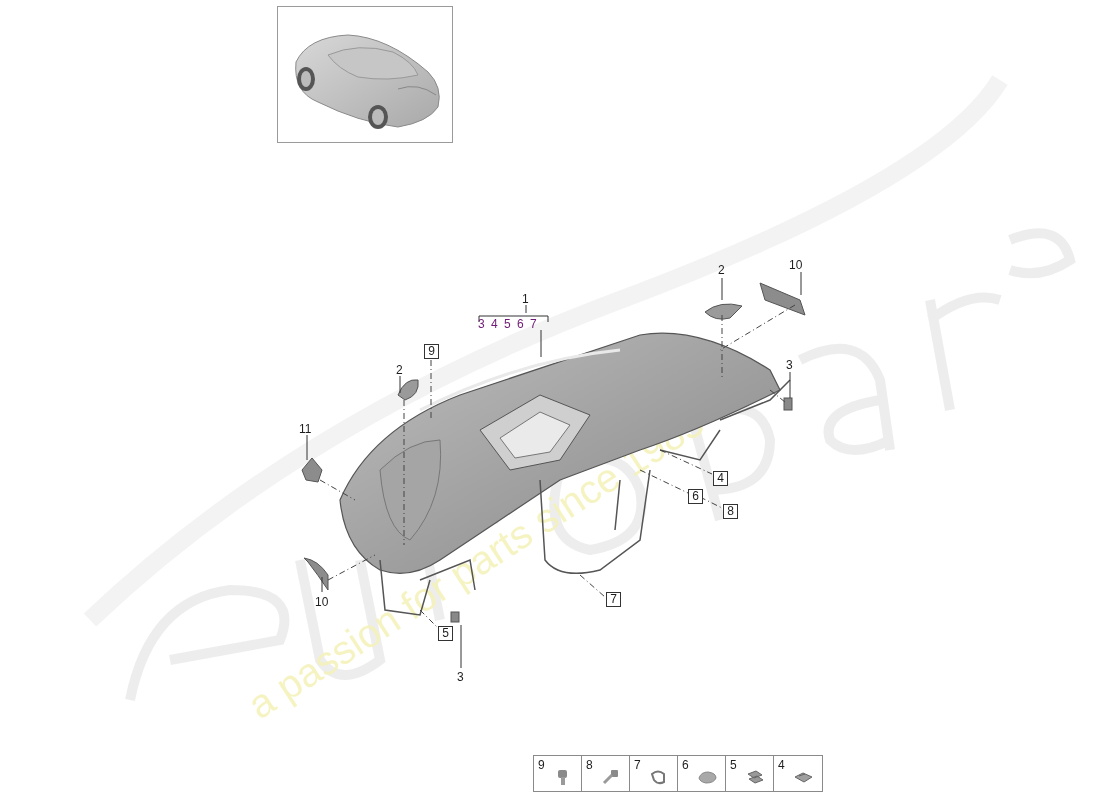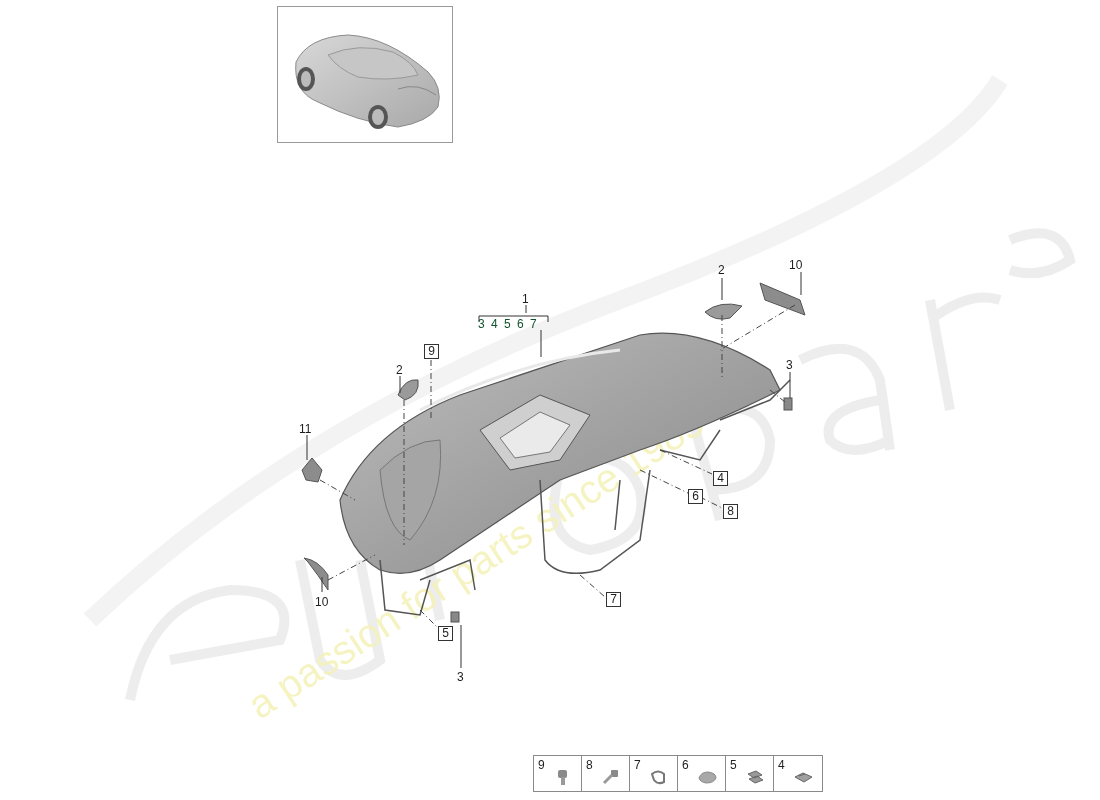--- a/index.html
+++ b/index.html
@@ -16,21 +16,21 @@
   }
   .label {
     position: absolute; font-size: 12px; line-height: 14px; color: #1e1e1e;
     white-space: nowrap;
   }
   .boxed {
     position: absolute; font-size: 12px; line-height: 13px; color: #1e1e1e;
     border: 1px solid #333; background: #fff; padding: 0 2px; min-width: 9px; text-align: center;
   }
   .group-label {
-    position: absolute; left: 478px; top: 317px; font-size: 12px; letter-spacing: 1.5px; color:#14532d;
+    position: absolute; left: 478px; top: 317px; font-size: 12px; letter-spacing: 1.5px; color:#701a75;
   }
   .legend {
     position: absolute; left: 533px; top: 755px; height: 35px; display: flex;
     border: 1px solid #8a8a8a; background: #fff;
   }
   .legend-cell {
     width: 48px; height: 35px; position: relative; border-right: 1px solid #8a8a8a; box-sizing: border-box;
   }
   .legend-cell:last-child { border-right: none; }
   .legend-num { position: absolute; left: 4px; top: 2px; font-size: 12px; color: #1e1e1e; }

